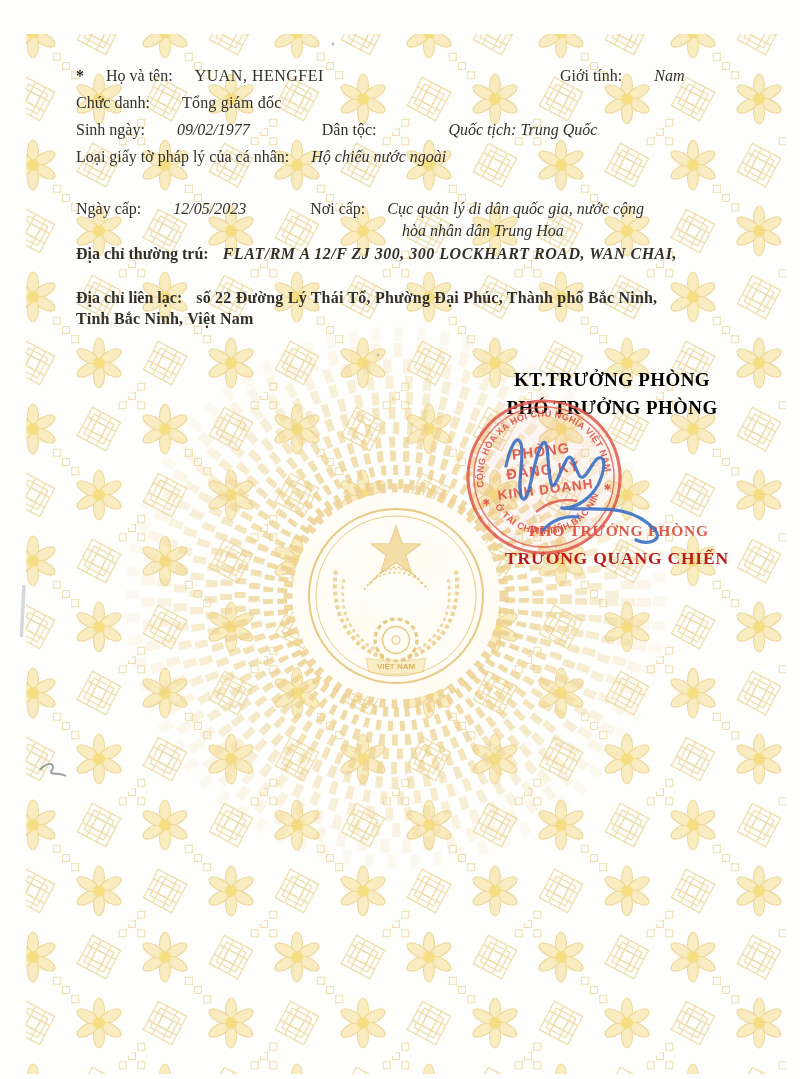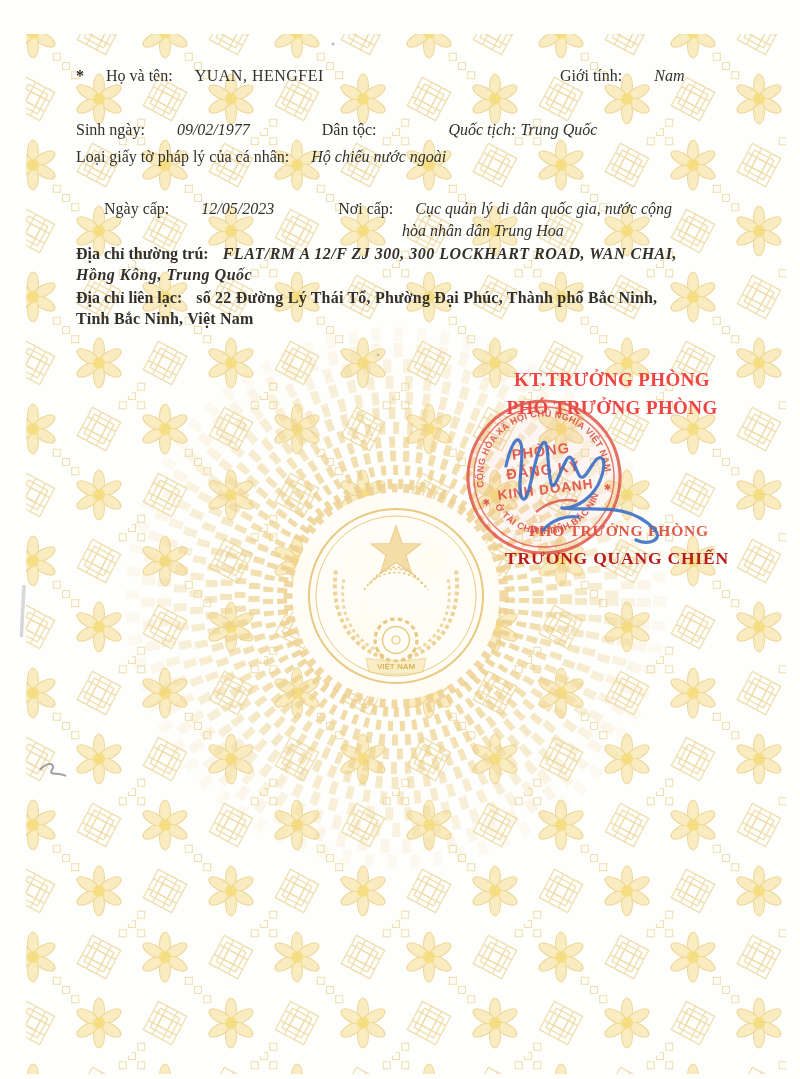--- a/index.html
+++ b/index.html
@@ -15,21 +15,21 @@
   .val{font-style:italic;}
   .valroman{font-style:normal;letter-spacing:.5px;}
   .boldit{font-style:italic;font-weight:700;letter-spacing:.5px;text-align:center;}
   .semiit{font-weight:700;letter-spacing:.2px;}
   .star-marker{display:inline-block;width:26px;font-weight:700;}
   .gap-s{display:inline-block;width:14px;}
   .gap-m{display:inline-block;width:24px;}
   .gap-l{display:inline-block;width:56px;}
   .gap-xl{display:inline-block;width:64px;}
   .sign-titles{position:absolute;left:452px;top:366px;width:296px;text-align:center;
-     font-weight:700;font-size:19px;line-height:28px;letter-spacing:.4px;color:#ef4444;}
+     font-weight:700;font-size:19px;line-height:28px;letter-spacing:.4px;color:#000000;}
   .red-title{position:absolute;left:462px;top:522px;width:290px;text-align:center;
      font-weight:700;font-size:15.5px;letter-spacing:.8px;color:#dd5a48;}
   .red-name{position:absolute;left:455px;top:548px;width:300px;text-align:center;
      font-weight:700;font-size:17.5px;letter-spacing:.8px;color:#b91c1c;}
 </style>
 </head>
 <body>
 
 <div class="page">
 
@@ -127,58 +127,60 @@
       <span class="lbl">Họ và tên:</span>
       <span class="gap-s"></span>
       <span class="valroman">YUAN, HENGFEI</span>
     </div>
     <div class="line" style="left:548px;top:66px;">
       <span class="lbl">Giới tính:</span>
       <span class="gap-m"></span>
       <span class="val">Nam</span>
     </div>
 
+    <div class="line" style="left:64px;top:93px;">
+      <span class="lbl">Chức danh:</span>
+      <span class="gap-m"></span>
+      <span class="valroman" style="letter-spacing:.2px">Tổng giám đốc</span>
+    </div>
 
     <div class="line" style="left:64px;top:120px;">
       <span class="lbl">Sinh ngày:</span>
       <span class="gap-m"></span>
       <span class="val">09/02/1977</span>
       <span class="gap-xl"></span>
       <span class="lbl">Dân tộc:</span>
       <span class="gap-xl"></span>
       <span class="val">Quốc tịch: Trung Quốc</span>
     </div>
 
     <div class="line" style="left:64px;top:147px;">
       <span class="lbl">Loại giấy tờ pháp lý của cá nhân:</span>
       <span class="gap-s"></span>
       <span class="val">Hộ chiếu nước ngoài</span>
     </div>
 
 
-    <div class="line" style="left:64px;top:199px;margin-left:28px;">
+    <div class="line" style="left:64px;top:199px;">
       <span class="lbl">Ngày cấp:</span>
       <span class="gap-m"></span>
       <span class="val">12/05/2023</span>
       <span class="gap-l"></span>
       <span class="lbl">Nơi cấp:</span>
       <span class="gap-s"></span>
       <span class="val">Cục quản lý di dân quốc gia, nước cộng</span>
     </div>
     <div class="line" style="left:390px;top:221px;">
       <span class="val">hòa nhân dân Trung Hoa</span>
     </div>
 
     <div class="line" style="left:64px;top:244px;">
       <span class="lbl" style="font-weight:700">Địa chỉ thường trú:</span>
       <span class="gap-s" style="width:6px"></span>
       <span class="boldit">FLAT/RM A 12/F ZJ 300, 300 LOCKHART ROAD, WAN CHAI,</span>
-    </div>
-    <div class="line" style="left:64px;top:265px;">
-      <span class="boldit">Hồng Kông, Trung Quốc</span>
     </div>
 
     <div class="line" style="left:64px;top:288px;">
       <span class="lbl" style="font-weight:700">Địa chỉ liên lạc:</span>
       <span class="gap-s" style="width:6px"></span>
       <span class="semiit">số 22 Đường Lý Thái Tổ, Phường Đại Phúc, Thành phố Bắc Ninh,</span>
     </div>
     <div class="line" style="left:64px;top:309px;">
       <span class="semiit">Tỉnh Bắc Ninh, Việt Nam</span>
     </div>

